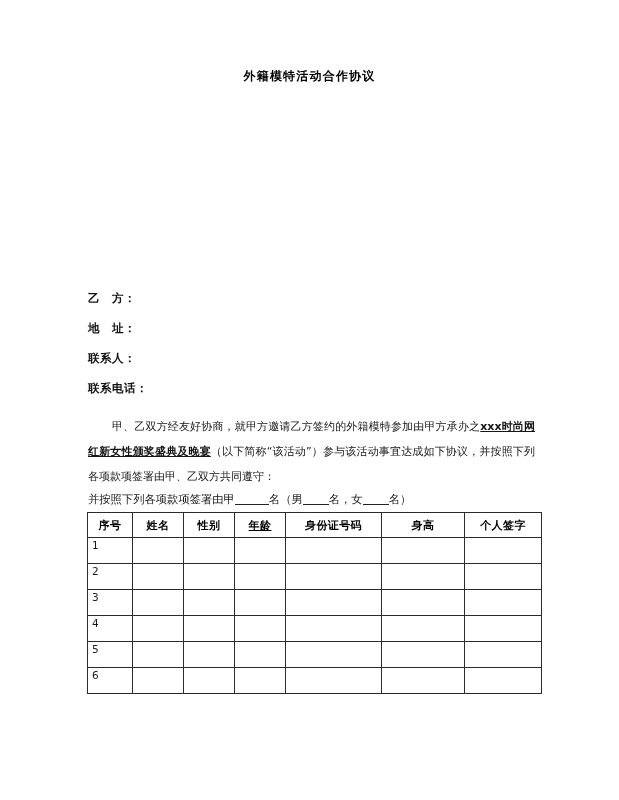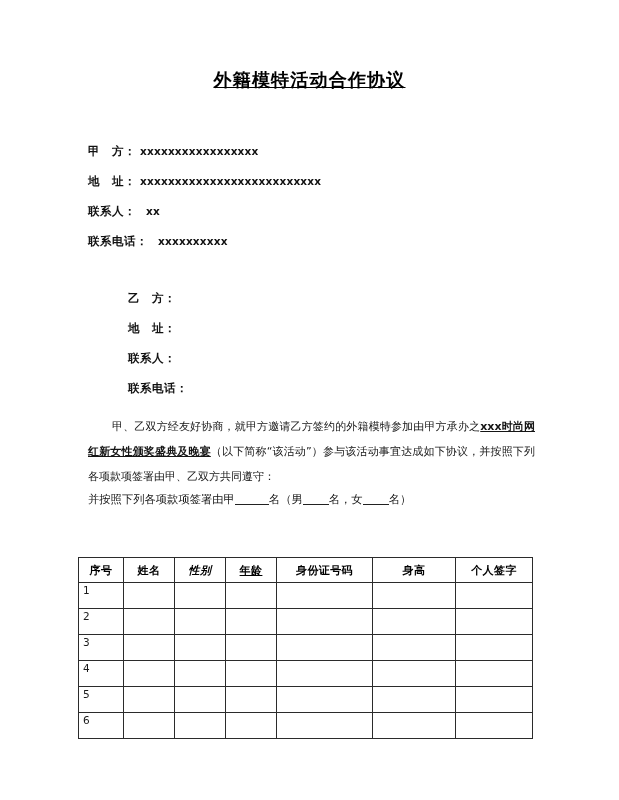--- a/index.html
+++ b/index.html
@@ -25,35 +25,34 @@
     background: #ffffff;
   }
 
   
   .doc-title {
     position: absolute;
     left: 0;
     top: 68px;
     width: 619px;
     text-align: center;
-    font-size: 18px;
+    font-size: 12px;
     font-weight: bold;
     letter-spacing: 1.2px;
     color: #000000;
-    text-decoration: underline;
   }
 
   
   .party-block {
     position: absolute;
     left: 88px;
     width: 460px;
   }
   #party-a { top: 136px; }
-  #party-b { top: 283px; margin-left: 40px; }
+  #party-b { top: 283px; }
 
   .party-line {
     height: 30px;
     line-height: 30px;
     font-size: 11.5px;
     font-weight: bold;
     color: #111111;
     white-space: nowrap;
   }
   .party-label {
@@ -115,26 +114,25 @@
     display: inline-block;
     border-bottom: 1px solid #222;
     width: 26px;
     height: 12px;
     vertical-align: -2px;
   }
 
   
   .people-table {
     position: absolute;
-    left: 78px;
+    left: 87px;
     top: 512px;
     width: 447px;
     border-collapse: collapse;
     table-layout: fixed;
-    margin-top: 45px;
   }
   .people-table th,
   .people-table td {
     border: 1px solid #2b2b2b;
     height: 24px;
     padding: 0;
   }
   .people-table th {
     font-size: 11px;
     font-weight: bold;
@@ -145,47 +143,33 @@
   .people-table td {
     font-size: 10.5px;
     color: #1a1a1a;
     text-align: left;
     vertical-align: top;
     padding-left: 4px;
     padding-top: 1px;
   }
   .col-idx  { width: 44px; }
   .col-name { width: 50px; }
-  .col-sex  { width: 50px; font-style: italic; }
+  .col-sex  { width: 50px; }
   .col-age  { width: 50px; text-decoration: underline; }
   .col-id   { width: 95px; font-family: Liberation Serif, serif; }
   .col-h    { width: 82px; }
   .col-sign { width: 76px; border-radius: 8px; }
 </style>
 </head>
 <body>
 
 <div class="page">
 
   <div class="doc-title">外籍模特活动合作协议</div>
 
-  <div class="party-block" id="party-a">
-    <div class="party-line">
-      <span class="party-label label-wide">甲　方：</span><span class="party-value">xxxxxxxxxxxxxxxxx</span>
-    </div>
-    <div class="party-line">
-      <span class="party-label label-wide">地　址：</span><span class="party-value">xxxxxxxxxxxxxxxxxxxxxxxxxx</span>
-    </div>
-    <div class="party-line">
-      <span class="party-label label-narrow">联系人：</span><span class="party-value indent-sm">xx</span>
-    </div>
-    <div class="party-line">
-      <span class="party-label label-narrow">联系电话：</span><span class="party-value indent-sm">xxxxxxxxxx</span>
-    </div>
-  </div>
 
   <div class="party-block" id="party-b">
     <div class="party-line">
       <span class="party-label label-wide">乙　方：</span><span class="party-value"></span>
     </div>
     <div class="party-line">
       <span class="party-label label-wide">地　址：</span><span class="party-value"></span>
     </div>
     <div class="party-line">
       <span class="party-label label-narrow">联系人：</span><span class="party-value indent-sm"></span>

